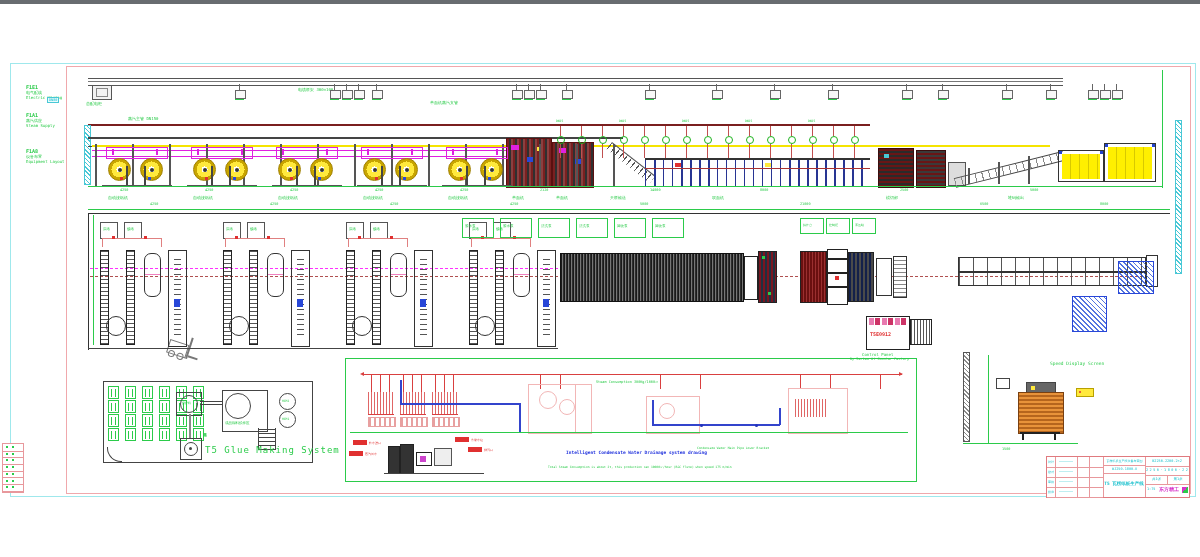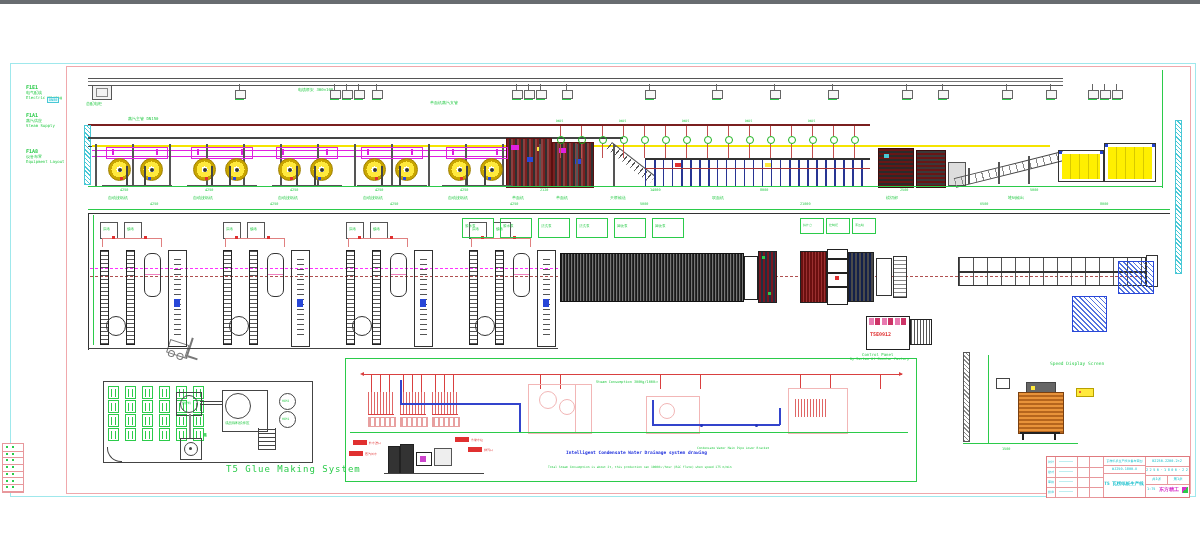--- a/index.html
+++ b/index.html
@@ -602,21 +602,21 @@
     <div class="a" style="left:279px;top:411px;width:15px;height:15px;border:1px solid #444;border-radius:50%;">
       <div class="a g nw" style="left:2px;top:5px;font-size:3px;">HCM1</div>
     </div>
     <div class="a" style="left:258px;top:428px;width:16px;height:22px;border-left:1px solid #444;border-right:1px solid #444;background:repeating-linear-gradient(0deg,#444 0 1px,transparent 1px 4px);"></div>
     <div class="a" style="left:189px;top:414px;width:2px;height:24px;background:#888;"></div>
     <div class="a" style="left:180px;top:438px;width:20px;height:20px;border:1px solid #444;">
       <div class="a" style="left:3px;top:3px;width:12px;height:12px;border:1px solid #444;border-radius:50%;"></div>
       <div class="a" style="left:8px;top:8px;width:3px;height:3px;background:#444;border-radius:50%;"></div>
     </div>
     <div class="a g nw" style="left:203px;top:430px;font-size:3.5px;writing-mode:vertical-rl;">落地泵</div>
-    <div class="a g nw" style="left:226px;top:445px;font-size:9px;letter-spacing:1px;margin-top:19px;">T5 Glue Making System</div>
+    <div class="a g nw" style="left:205px;top:445px;font-size:9px;letter-spacing:1px;">T5 Glue Making System</div>
   </div>
 
   <div class="a" id="steam-diagram" style="left:0;top:0;width:1200px;height:557px;">
     <div class="a" style="left:345px;top:358px;width:570px;height:122px;border:1px solid #2bcb4a;"></div>
     <div class="a" style="left:362px;top:374px;width:540px;height:0;border-top:1.2px solid #d94040;"></div>
     <div class="a" style="left:360px;top:372px;width:0;height:0;border-top:2px solid transparent;border-bottom:2px solid transparent;border-right:4px solid #d94040;"></div>
     <div class="a" style="left:899px;top:372px;width:0;height:0;border-top:2px solid transparent;border-bottom:2px solid transparent;border-left:4px solid #d94040;"></div>
     <div class="a g nw" style="left:596px;top:380px;font-size:3.5px;">Steam Consumption 300Kg/1000㎡</div>
     <div id="risers" class="a" style="left:0;top:0;">
         <div style="position: absolute; left: 540px; top: 375px; width: 1px; height: 14px; background: rgb(217, 64, 64);"></div>

